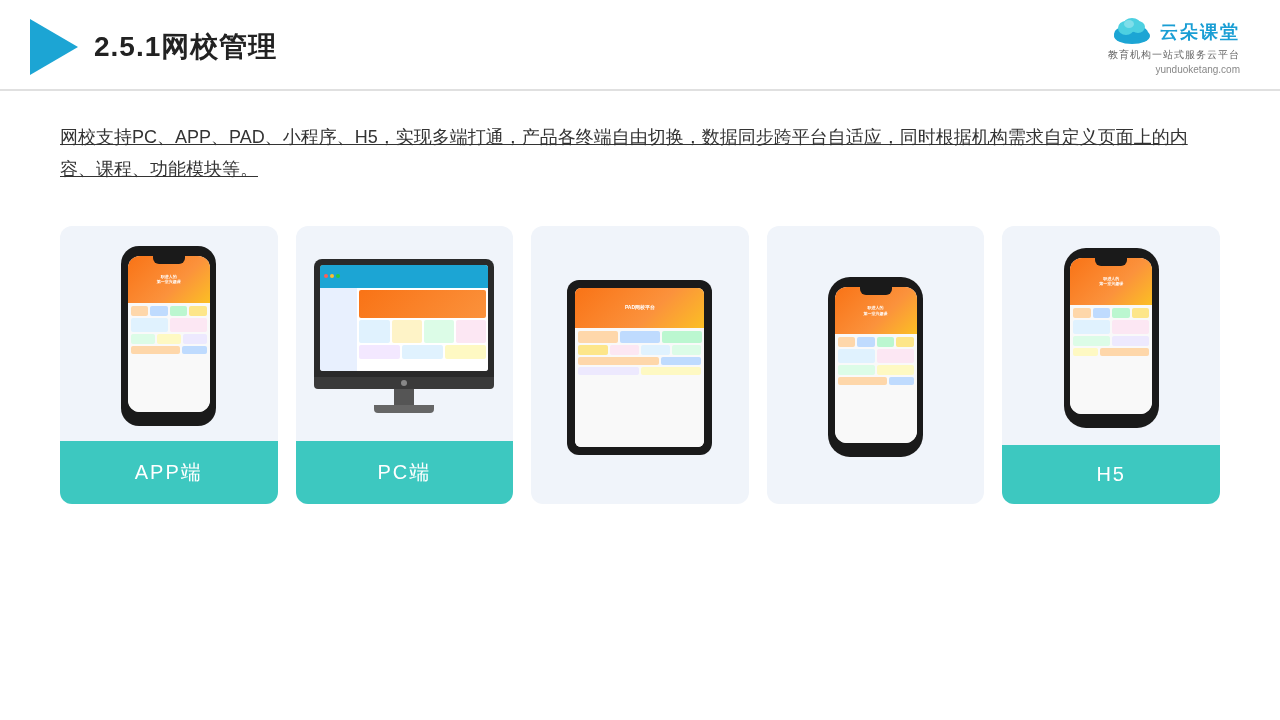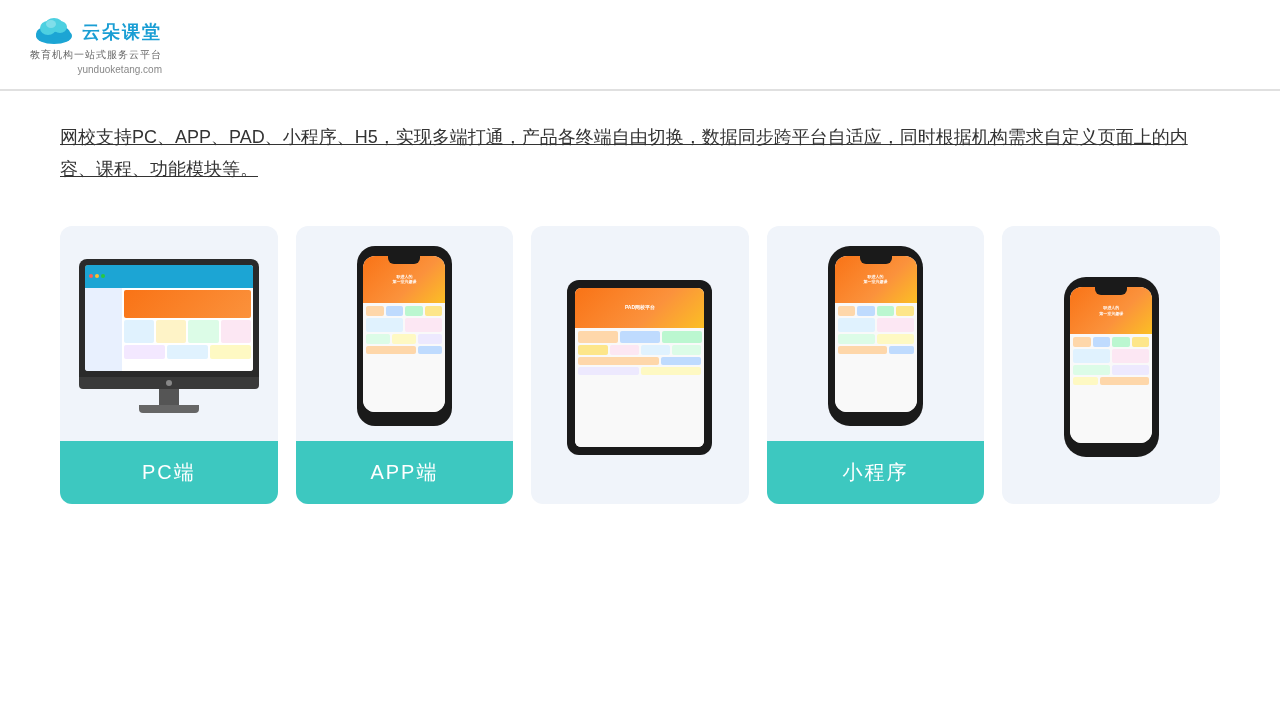--- a/index.html
+++ b/index.html
@@ -300,20 +300,24 @@
     .pc-mini-card {
       flex: 1;
       background: #e0f2fe;
       border-radius: 2px;
     }
   </style>
 </head>
 <body>
 
 <div class="header">
+  <div class="header-left">
+    <div class="logo-triangle"></div>
+    <span class="page-title">2.5.1网校管理</span>
+  </div>
   <div class="brand-logo">
     <div class="brand-logo-top">
 
       <svg class="cloud-icon" viewBox="0 0 44 28" fill="none" xmlns="http://www.w3.org/2000/svg">
         <ellipse cx="22" cy="18" rx="18" ry="8" fill="#1ca5d4"></ellipse>
         <ellipse cx="14" cy="16" rx="10" ry="7" fill="#1ca5d4"></ellipse>
         <ellipse cx="30" cy="15" rx="8" ry="6" fill="#1ca5d4"></ellipse>
         <ellipse cx="22" cy="12" rx="10" ry="8" fill="#1ca5d4"></ellipse>
         <ellipse cx="16" cy="10" rx="8" ry="7" fill="#4dd0e1"></ellipse>
         <ellipse cx="28" cy="9" rx="7" ry="6" fill="#4dd0e1"></ellipse>
@@ -326,20 +330,57 @@
     <span class="brand-sub">教育机构一站式服务云平台</span>
     <span class="brand-url">yunduoketang.com</span>
   </div>
 </div>
 
 <div class="description">
   <p>网校支持PC、APP、PAD、小程序、H5，实现多端打通，产品各终端自由切换，数据同步跨平台自适应，同时根据机构需求自定义页面上的内容、课程、功能模块等。</p>
 </div>
 
 <div class="cards-container">
+
+  <div class="card">
+    <div class="card-image-area">
+      <div class="phone-mockup">
+        <div class="phone-notch"></div>
+        <div class="phone-screen">
+          <div class="screen-visual">
+            <div class="screen-header-bar">
+              <div class="screen-header-text">职进人的<br>第一堂兴趣课</div>
+            </div>
+            <div class="screen-body-area">
+              <div class="screen-row">
+                <div class="screen-block" style="flex:1;background:#fed7aa;"></div>
+                <div class="screen-block" style="flex:1;background:#bfdbfe;"></div>
+                <div class="screen-block" style="flex:1;background:#bbf7d0;"></div>
+                <div class="screen-block" style="flex:1;background:#fde68a;"></div>
+              </div>
+              <div class="screen-row">
+                <div class="screen-block" style="flex:1;background:#e0f2fe;height:14px;"></div>
+                <div class="screen-block" style="flex:1;background:#fce7f3;height:14px;"></div>
+              </div>
+              <div class="screen-row">
+                <div class="screen-block" style="flex:1;background:#dcfce7;height:10px;"></div>
+                <div class="screen-block" style="flex:1;background:#fef9c3;height:10px;"></div>
+                <div class="screen-block" style="flex:1;background:#ede9fe;height:10px;"></div>
+              </div>
+              <div class="screen-row">
+                <div class="screen-block" style="flex:2;background:#fed7aa;height:8px;"></div>
+                <div class="screen-block" style="flex:1;background:#bfdbfe;height:8px;"></div>
+              </div>
+            </div>
+          </div>
+        </div>
+      </div>
+    </div>
+    <div class="card-label">APP端</div>
+  </div>
 
   <div class="card">
     <div class="card-image-area">
       <div class="pc-monitor">
         <div class="monitor-body">
           <div class="monitor-screen">
             <div class="pc-screen-visual">
               <div class="pc-top-bar">
                 <div class="pc-dot-red"></div>
                 <div class="pc-dot-yellow"></div>
@@ -370,57 +411,20 @@
           </div>
         <div class="monitor-stand-neck"></div>
         <div class="monitor-stand-base"></div>
       </div>
     </div>
     <div class="card-label">PC端</div>
   </div>
 
   <div class="card">
     <div class="card-image-area">
-      <div class="phone-mockup">
-        <div class="phone-notch"></div>
-        <div class="phone-screen">
-          <div class="screen-visual">
-            <div class="screen-header-bar">
-              <div class="screen-header-text">职进人的<br>第一堂兴趣课</div>
-            </div>
-            <div class="screen-body-area">
-              <div class="screen-row">
-                <div class="screen-block" style="flex:1;background:#fed7aa;"></div>
-                <div class="screen-block" style="flex:1;background:#bfdbfe;"></div>
-                <div class="screen-block" style="flex:1;background:#bbf7d0;"></div>
-                <div class="screen-block" style="flex:1;background:#fde68a;"></div>
-              </div>
-              <div class="screen-row">
-                <div class="screen-block" style="flex:1;background:#e0f2fe;height:14px;"></div>
-                <div class="screen-block" style="flex:1;background:#fce7f3;height:14px;"></div>
-              </div>
-              <div class="screen-row">
-                <div class="screen-block" style="flex:1;background:#dcfce7;height:10px;"></div>
-                <div class="screen-block" style="flex:1;background:#fef9c3;height:10px;"></div>
-                <div class="screen-block" style="flex:1;background:#ede9fe;height:10px;"></div>
-              </div>
-              <div class="screen-row">
-                <div class="screen-block" style="flex:2;background:#fed7aa;height:8px;"></div>
-                <div class="screen-block" style="flex:1;background:#bfdbfe;height:8px;"></div>
-              </div>
-            </div>
-          </div>
-        </div>
-      </div>
-    </div>
-    <div class="card-label">APP端</div>
-  </div>
-
-  <div class="card">
-    <div class="card-image-area">
       <div class="tablet-mockup">
         <div class="tablet-screen">
           <div class="screen-visual">
             <div class="screen-header-bar" style="height:25%;">
               <div class="screen-header-text" style="font-size:5px;">PAD网校平台</div>
             </div>
             <div class="screen-body-area">
               <div class="screen-row">
                 <div class="screen-block" style="flex:1;background:#fed7aa;height:12px;"></div>
                 <div class="screen-block" style="flex:1;background:#bfdbfe;height:12px;"></div>
@@ -473,21 +477,20 @@
               </div>
               <div class="screen-row">
                 <div class="screen-block" style="flex:2;background:#fed7aa;height:8px;"></div>
                 <div class="screen-block" style="flex:1;background:#bfdbfe;height:8px;"></div>
               </div>
             </div>
           </div>
         </div>
       </div>
     </div>
-    <div class="card-label">小程序</div>
   </div>
 
   <div class="card">
     <div class="card-image-area">
       <div class="phone-mockup" style="border-radius:22px;">
         <div class="phone-notch"></div>
         <div class="phone-screen">
           <div class="screen-visual">
             <div class="screen-header-bar">
               <div class="screen-header-text">职进人的<br>第一堂兴趣课</div>
@@ -509,15 +512,16 @@
               </div>
               <div class="screen-row">
                 <div class="screen-block" style="flex:1;background:#fef9c3;height:8px;"></div>
                 <div class="screen-block" style="flex:2;background:#fed7aa;height:8px;"></div>
               </div>
             </div>
           </div>
         </div>
       </div>
     </div>
+    <div class="card-label">H5</div>
   </div>
 
 </div>
 
 </body></html>

